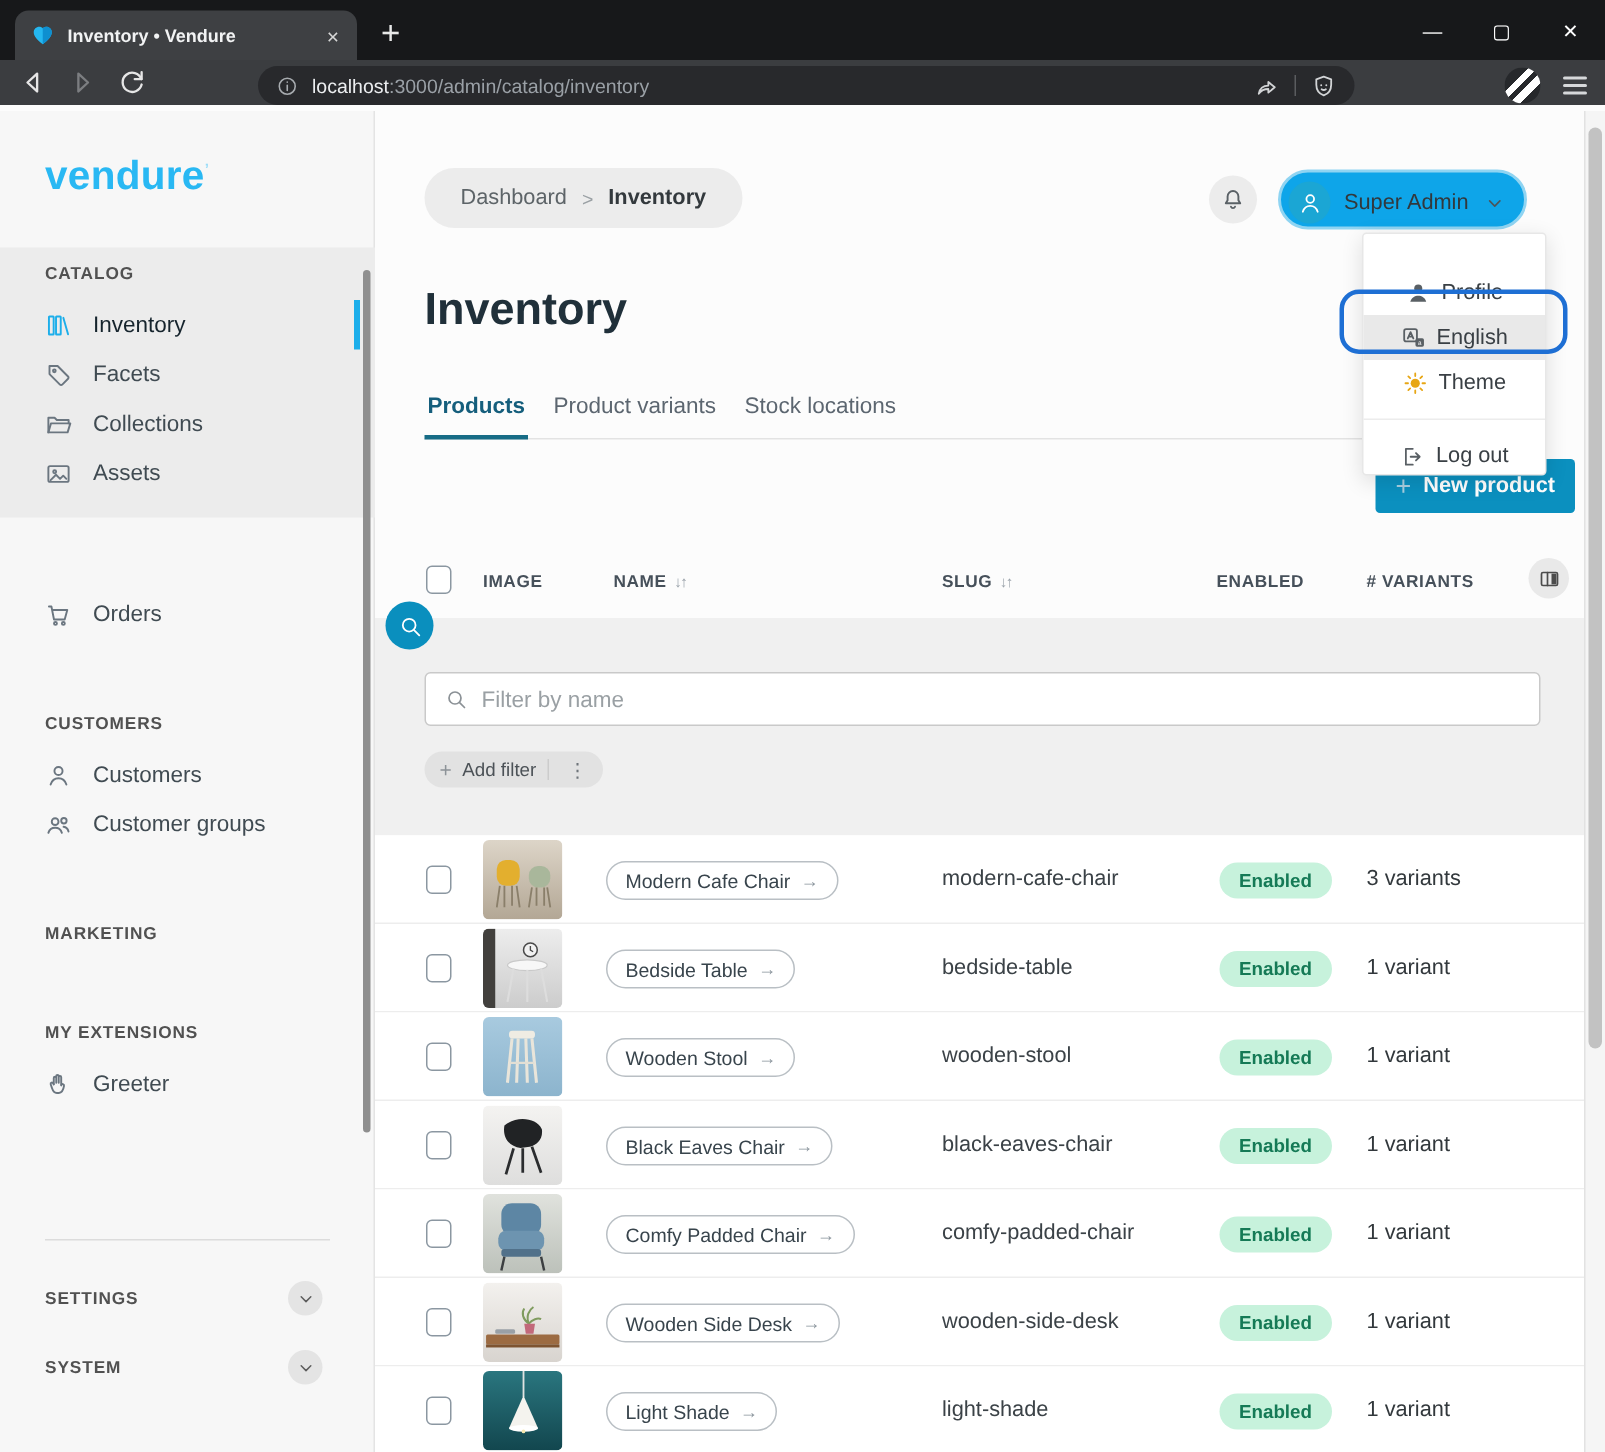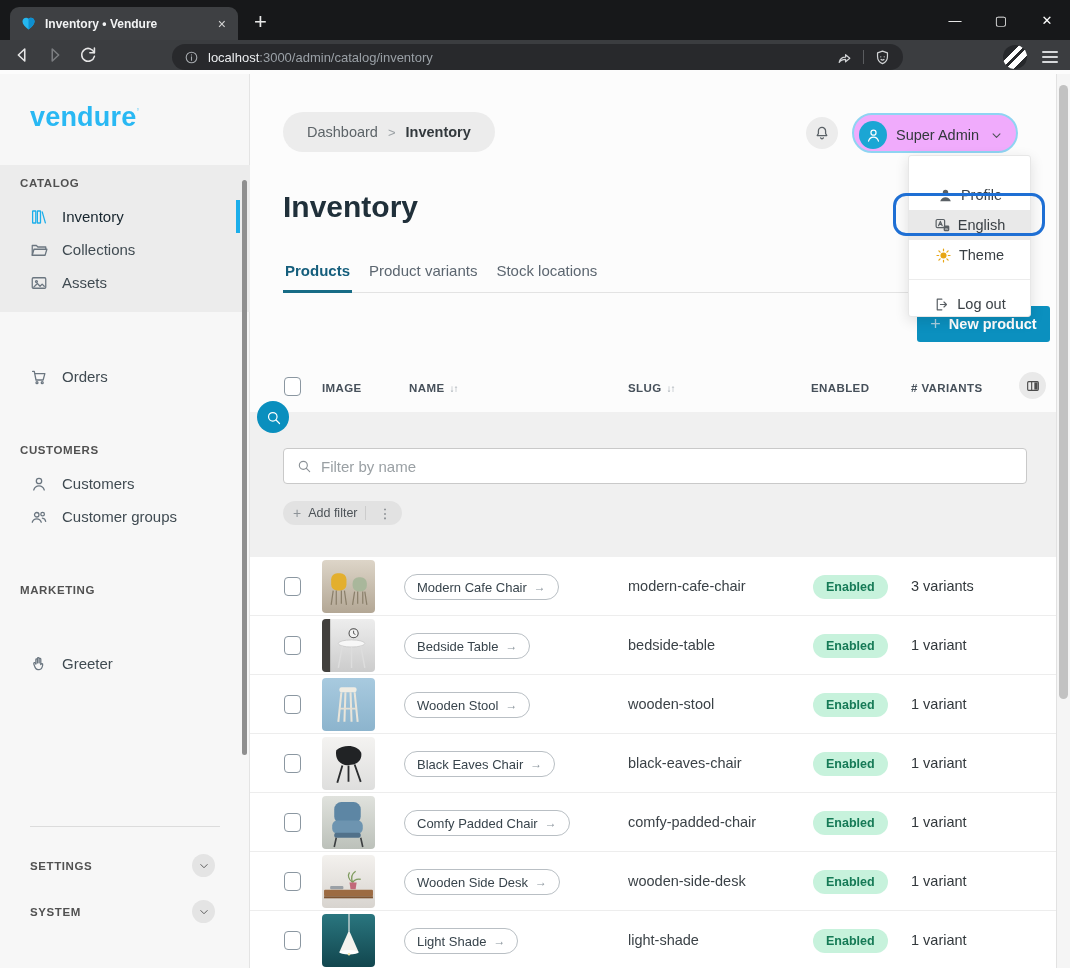--- a/index.html
+++ b/index.html
@@ -29,41 +29,41 @@
   .tb-menu div{height:2px;background:currentColor;margin:3px 0;border-radius:1px;}
   
   .app{position:absolute;top:74px;left:0;width:1070px;height:894px;background:#fcfcfc;}
   
   .sidebar{position:absolute;left:0;top:0;width:250px;height:894px;background:#f7f7f7;border-right:1px solid #e4e4e4;}
   .logo{position:absolute;left:30px;top:28px;font-size:27px;font-weight:700;color:#29b8f3;letter-spacing:.2px;}
   .logo sup{font-size:10px;color:#9adcf8;}
   .nav{position:absolute;top:91px;left:0;width:250px;}
   .group{margin-top:48px;}
   .group.highlight{margin-top:0;background:#ececec;padding:9px 0 13px;}
-  .group-label{font-size:11.5px;font-weight:700;color:#515151;letter-spacing:.6px;padding:0 20px;margin-bottom:8px;height:18px;line-height:18px;}
+  .group-label{font-size:11.5px;font-weight:700;color:#515151;letter-spacing:.6px;padding:0 30px;margin-bottom:8px;height:18px;line-height:18px;}
   .nav-item{height:33px;display:flex;align-items:center;padding:0 30px;gap:14px;font-size:15px;color:#404b52;position:relative;cursor:default;}
   .nav-item .icon{width:18px;height:18px;color:#6b7680;flex:0 0 auto;}
   .nav-item.active{color:#16242d;font-weight:500;}
   .nav-item.active .icon{color:#1caeea;}
   .nav-item.active .ind{position:absolute;right:10px;top:0;width:4px;height:33px;background:#1caeea;}
   .side-divider{position:absolute;left:30px;top:752px;width:190px;height:1px;background:#dcdcdc;}
   .collapsed-group{position:absolute;left:0;width:250px;height:33px;display:flex;align-items:center;padding:0 30px;justify-content:space-between;}
   .collapsed-group .group-label{padding:0;margin:0;}
   .chev-circle{width:23px;height:23px;border-radius:50%;background:#e4e4e4;color:#5d5d5d;display:flex;align-items:center;justify-content:center;margin-right:5px;}
   .chev-circle .icon{width:14px;height:14px;}
   .side-thumb{position:absolute;left:242px;top:106px;width:5px;height:575px;background:#8f8f8f;border-radius:3px;}
   
   .content{position:absolute;left:250px;top:0;width:806px;height:894px;background:#fcfcfc;}
   .crumb{position:absolute;left:33px;top:38px;height:40px;background:#ececec;border-radius:20px;display:flex;align-items:center;padding:0 24px;gap:10px;font-size:14.5px;}
   .crumb .c1{color:#5d6468;}
   .crumb .sep{color:#9aa0a4;font-size:13px;}
   .crumb .c2{color:#33393d;font-weight:700;}
   .bell-btn{position:absolute;left:556px;top:43px;width:32px;height:32px;border-radius:50%;background:#ececec;color:#5a6166;display:flex;align-items:center;justify-content:center;}
   .bell-btn .icon{width:18px;height:18px;}
-  .user-pill{position:absolute;left:602px;top:39px;width:166px;height:40px;background:#f0abfc;border:2px solid #8fd4f2;border-radius:20px;display:flex;align-items:center;padding:4px 12px 0 5px;gap:9px;}
+  .user-pill{position:absolute;left:602px;top:39px;width:166px;height:40px;background:#0ea5e9;border:2px solid #8fd4f2;border-radius:20px;display:flex;align-items:center;padding:4px 12px 0 5px;gap:9px;}
   .user-avatar{width:28px;height:28px;border-radius:50%;background:#1ba6d4;color:#fff;display:flex;align-items:center;justify-content:center;}
   .user-avatar .icon{width:17px;height:17px;}
   .user-name{font-size:14.5px;color:#32383c;flex:1;}
   .user-chev{width:15px;height:15px;color:#4d5357;}
   .page-title{position:absolute;left:33px;top:116px;font-size:30px;font-weight:700;color:#20303a;}
   .tabs{position:absolute;left:33px;top:188px;width:744px;border-bottom:1px solid #e3e3e3;display:flex;gap:15px;}
   .tab-item{font-size:15px;color:#5c6670;padding:0 2px 11px;border-bottom:3px solid transparent;margin-bottom:-1px;}
   .tab-item.active{color:#155e7c;font-weight:700;border-bottom-color:#176c86;}
   .newprod{position:absolute;left:667px;top:232px;width:133px;height:36px;background:#0b90bf;border:none;border-radius:3px;color:#fff;font-size:14.5px;font-weight:700;display:flex;align-items:center;justify-content:center;gap:8px;}
   .newprod .plus{color:#a8cfe0;font-weight:400;font-size:18px;}
@@ -195,20 +195,29 @@
                 <rect x="9.8" y="4" width="4.2" height="16" rx=".5"></rect>
                 <path d="M16.3 5.2l4.2 14.6"></path>
               </svg>
             </span>
             <span>Inventory</span>
             <span class="ind"></span>
           </div>
           <div class="nav-item">
             <span class="icon">
               <svg viewBox="0 0 24 24">
+                <path d="M4 4h7.2l9.3 9.3a1.4 1.4 0 0 1 0 2l-5.2 5.2a1.4 1.4 0 0 1-2 0L4 11.2z"></path>
+                <circle cx="8.3" cy="8.3" r="1.2"></circle>
+              </svg>
+            </span>
+            <span>Facets</span>
+          </div>
+          <div class="nav-item">
+            <span class="icon">
+              <svg viewBox="0 0 24 24">
                 <path d="M3 19V6h5.5l2 2H21v3"></path>
                 <path d="M3 19l2.3-8H22.5l-2.4 8z"></path>
               </svg>
             </span>
             <span>Collections</span>
           </div>
           <div class="nav-item">
             <span class="icon">
               <svg viewBox="0 0 24 24">
                 <rect x="3" y="5" width="18" height="14" rx="1.5"></rect>
@@ -251,20 +260,21 @@
                 <path d="M16.5 13.6c2.3.3 3.8 1.6 4.4 4.2"></path>
               </svg>
             </span>
             <span>Customer groups</span>
           </div>
         </div>
         <div class="group">
           <div class="group-label">MARKETING</div>
         </div>
         <div class="group">
+          <div class="group-label">MY EXTENSIONS</div>
           <div class="nav-item">
             <span class="icon">
               <svg viewBox="0 0 24 24">
                 <path d="M7.8 11.5V6.2a1.1 1.1 0 0 1 2.2 0v4.3M10 10.5V4.6a1.1 1.1 0 0 1 2.2 0v5.9M12.2 10.5V5.6a1.1 1.1 0 0 1 2.2 0v6.4"></path>
                 <path d="M14.4 12.8c.6-1.8 2.8-1.5 2.5.5-.4 2.6-1.2 6.2-4.6 6.2h-1.8c-2.3 0-3.5-1.8-4.4-4.6l-1-3c-.5-1.7 1.5-2.3 2.3-.7l.4.8"></path>
               </svg>
             </span>
             <span>Greeter</span>
           </div>
         </div>

